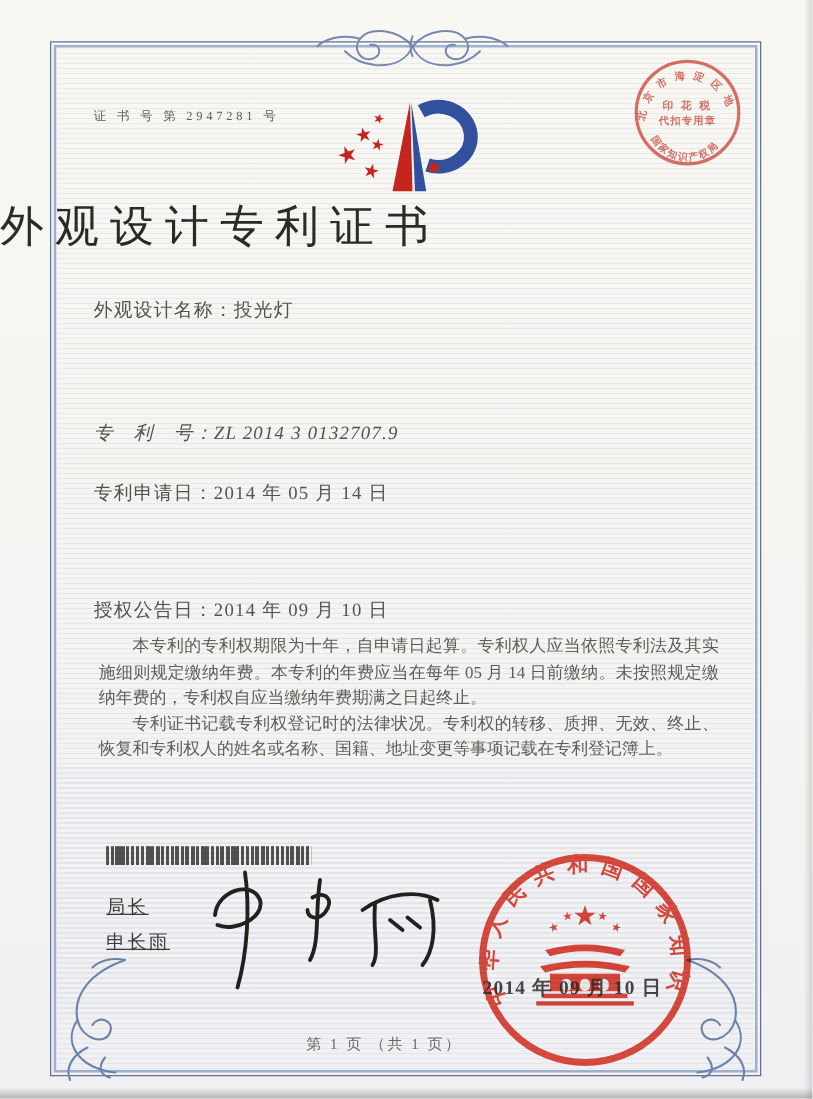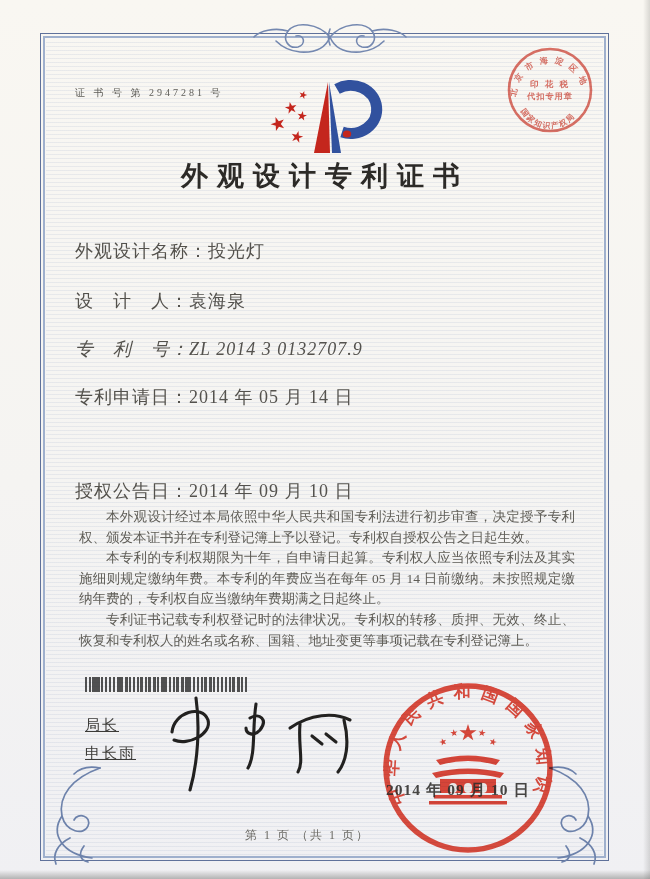--- a/index.html
+++ b/index.html
@@ -12,23 +12,23 @@
   
   .frame{position:absolute;left:40px;top:33px;width:567px;height:826px;
         border:1.5px solid #5f719a;}
   .frame::before{content:"";position:absolute;inset:2px;border:2px solid #9fb0cd;}
   .frame-bg{position:absolute;left:46px;top:39px;width:557px;height:816px;
         background:repeating-linear-gradient(0deg,rgba(167,180,206,.20) 0 1px,transparent 1px 4px);}
   .ornament{position:absolute;pointer-events:none;}
   
   .cert-no{position:absolute;left:75px;top:86px;font-size:10px;letter-spacing:3px;color:#5d5c57;}
   .logo{position:absolute;left:262px;top:76px;width:140px;height:88px;}
-  .title{position:absolute;left:0;top:158px;width:650px;text-align:center;
-        font-size:27px;font-weight:700;letter-spacing:9px;color:#2c2a27;}
-  .field{position:absolute;left:75px;font-size:18px;color:#53514c;letter-spacing:1px;white-space:nowrap;}
+  .title{position:absolute;left:0;top:158px;width:650px;text-align:left;
+        font-size:35px;font-weight:400;letter-spacing:9px;color:#2c2a27;}
+  .field{position:absolute;left:75px;font-size:15px;color:#53514c;letter-spacing:1px;white-space:nowrap;}
   .field .val{color:#54524e;}
   .body-text{position:absolute;left:79px;top:507px;width:496px;font-size:13.5px;
         line-height:20.6px;color:#5e5c56;text-align:justify;}
   .body-text p{margin:0;text-indent:2em;}
   .barcode{position:absolute;left:85px;top:677px;width:164px;height:15px;opacity:.82;
         background:repeating-linear-gradient(90deg,#2e2e2e 0 2px,transparent 2px 4px),
                    repeating-linear-gradient(90deg,#2e2e2e 0 1px,transparent 1px 7px),
                    repeating-linear-gradient(90deg,transparent 0 9px,#2e2e2e 9px 12px,transparent 12px 23px);}
   .director{position:absolute;left:85px;top:716px;font-size:15px;color:#3c3b38;letter-spacing:2px;text-decoration:underline;}
   .director div{margin-bottom:9px;}
@@ -114,35 +114,31 @@
     <text font-size="7.8" font-weight="700" fill="#d85a4e" letter-spacing="1.4">
       <textPath href="#taxBottom" startOffset="2">国家知识产权局</textPath>
     </text>
   </svg>
 
   <div class="title">外观设计专利证书</div>
 
   <div class="field" style="top:239px;">
     <span>外观设计名称：</span><span class="val">投光灯</span>
   </div>
-  <div class="field" style="top:289px;">
-    <span>设　计　人：</span><span class="val">袁海泉</span>
-  </div>
   <div class="field" style="top:337px;font-style:italic;">
     <span>专　利　号：</span><span class="val">ZL 2014 3 0132707.9</span>
   </div>
   <div class="field" style="top:385px;">
     <span>专利申请日：</span><span class="val">2014 年 05 月 14 日</span>
   </div>
   <div class="field" style="top:479px;">
     <span>授权公告日：</span><span class="val">2014 年 09 月 10 日</span>
   </div>
 
   <div class="body-text">
-    <p>本外观设计经过本局依照中华人民共和国专利法进行初步审查，决定授予专利权、颁发本证书并在专利登记簿上予以登记。专利权自授权公告之日起生效。</p>
     <p>本专利的专利权期限为十年，自申请日起算。专利权人应当依照专利法及其实施细则规定缴纳年费。本专利的年费应当在每年 05 月 14 日前缴纳。未按照规定缴纳年费的，专利权自应当缴纳年费期满之日起终止。</p>
     <p>专利证书记载专利权登记时的法律状况。专利权的转移、质押、无效、终止、恢复和专利权人的姓名或名称、国籍、地址变更等事项记载在专利登记簿上。</p>
   </div>
 
   <div class="barcode"></div>
 
   <div class="director">
     <div>局长</div>
     <div>申长雨</div>
   </div>

